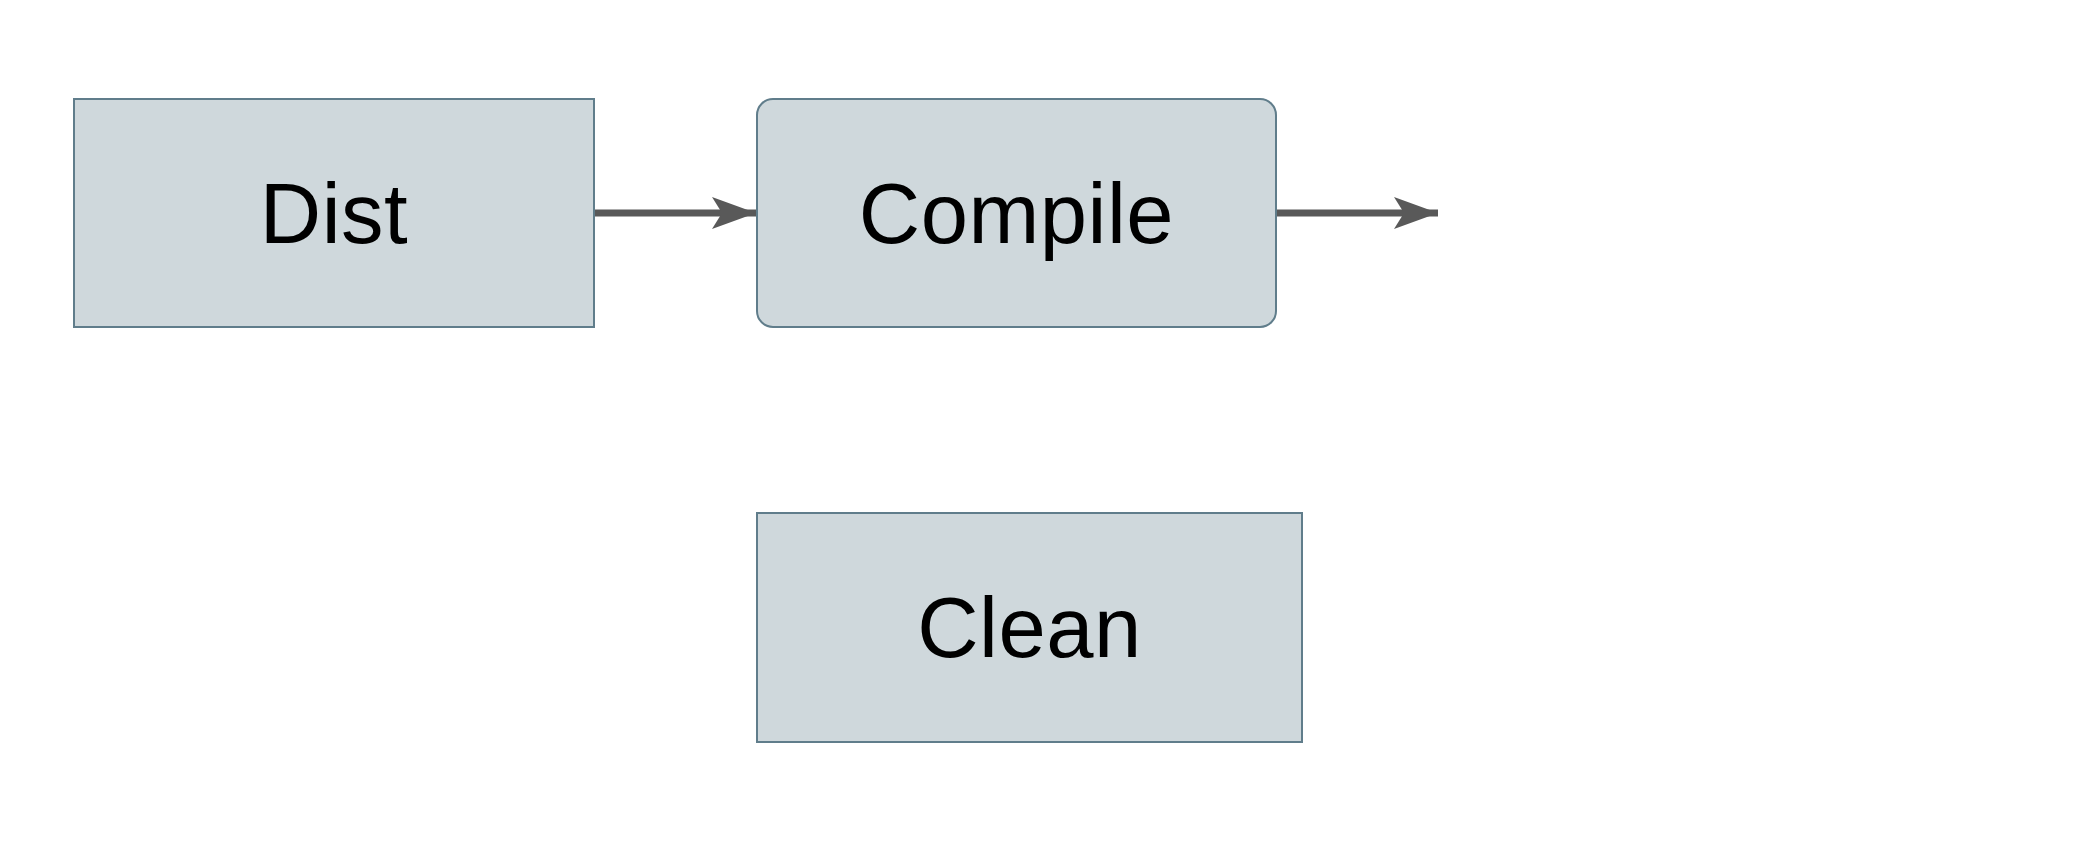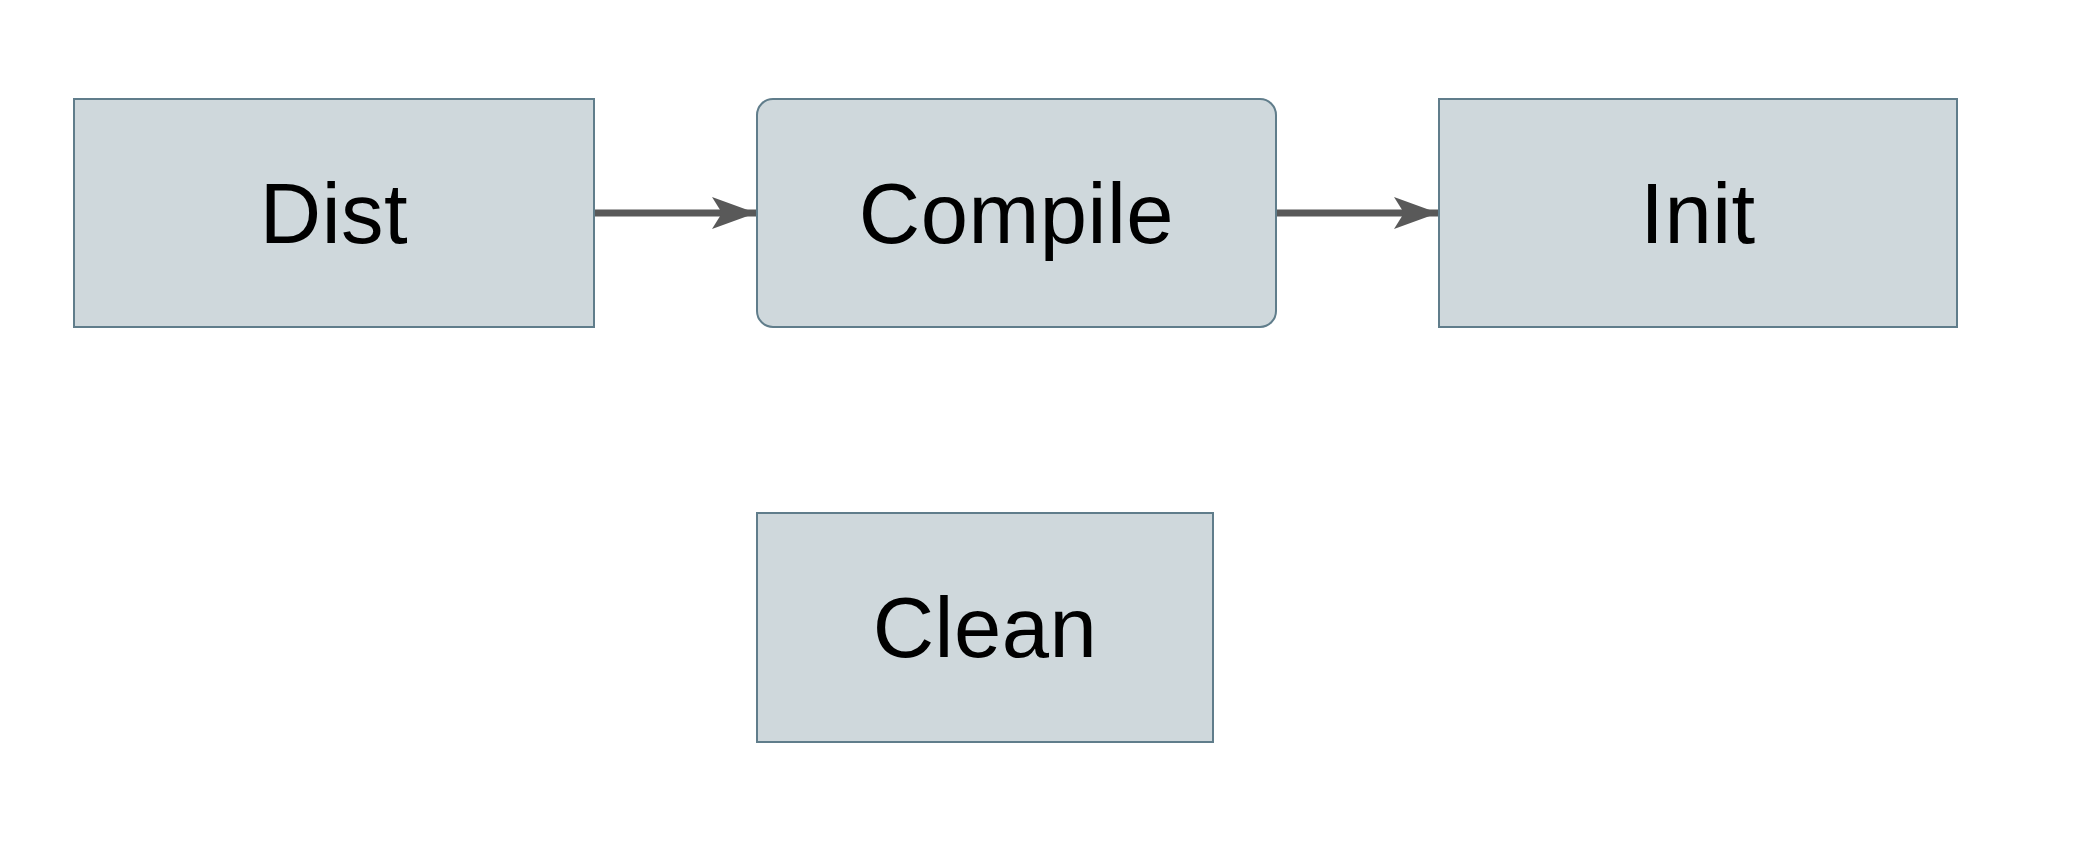--- a/index.html
+++ b/index.html
@@ -35,21 +35,21 @@
     font-size: 85px;
     font-weight: 400;
     color: var(--node-text);
     line-height: 1;
     letter-spacing: 0.5px;
     white-space: nowrap;
   }
   .node-dist    { left: 73px;   top: 98px;  width: 522px; height: 230px; align-items: center; }
   .node-compile { left: 756px;  top: 98px;  width: 521px; height: 230px; border-radius: 17px; }
   .node-init    { left: 1438px; top: 98px;  width: 520px; height: 230px; }
-  .node-clean   { left: 756px;  top: 512px; width: 458px; height: 231px; }
+  .node-clean   { left: 756px;  top: 512px; width: 547px; height: 231px; }
   .edges-layer {
     position: absolute;
     left: 0;
     top: 0;
     width: 2078px;
     height: 848px;
     pointer-events: none;
   }
   .edge-line {
     stroke: var(--arrow-color);
@@ -75,21 +75,18 @@
   </svg>
 
   <div class="node node-dist">
     <span class="node-label">Dist</span>
   </div>
 
   <div class="node node-compile">
     <span class="node-label">Compile</span>
   </div>
 
-  <div class="node node-init">
-    <span class="node-label">Init</span>
-  </div>
 
   <div class="node node-clean">
     <span class="node-label">Clean</span>
   </div>
 
 </div>
 
 </body></html>

